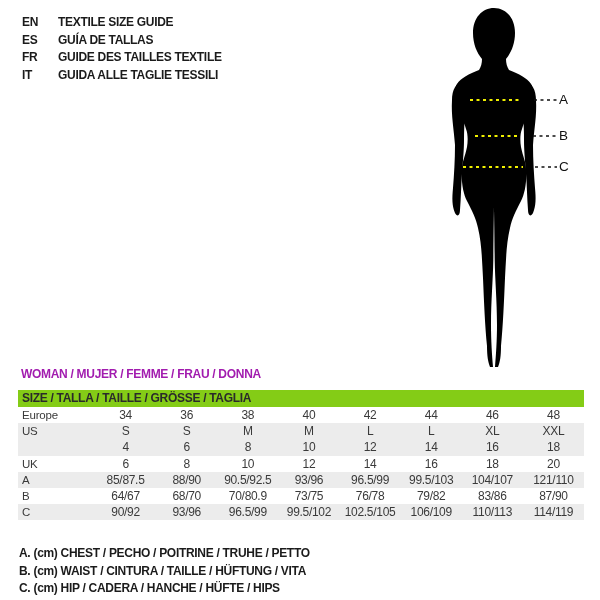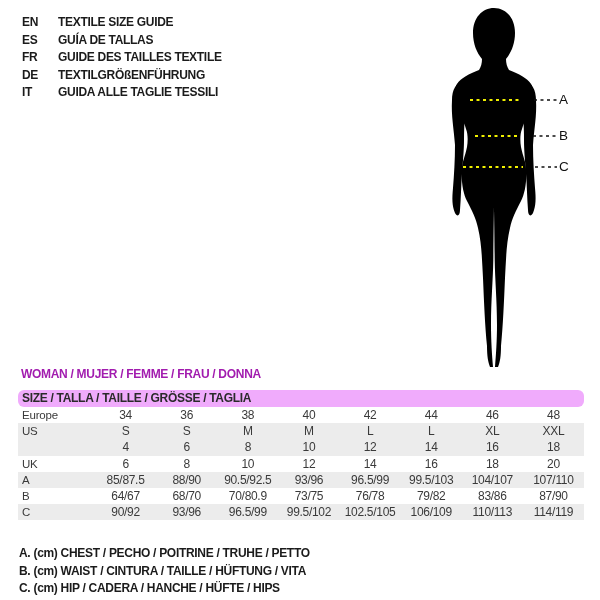--- a/index.html
+++ b/index.html
@@ -58,24 +58,20 @@
     </div>
     <div class="lang-row">
       <span class="lang-code">ES</span>
       <span class="lang-label">GUÍA DE TALLAS</span>
     </div>
     <div class="lang-row">
       <span class="lang-code">FR</span>
       <span class="lang-label">GUIDE DES TAILLES TEXTILE</span>
     </div>
     <div class="lang-row">
-      <span class="lang-code">DE</span>
-      <span class="lang-label">TEXTILGRÖßENFÜHRUNG</span>
-    </div>
-    <div class="lang-row">
       <span class="lang-code">IT</span>
       <span class="lang-label">GUIDA ALLE TAGLIE TESSILI</span>
     </div>
   </div>
 
 <div class="figure-wrap">
   <svg viewBox="0 0 160 370" xmlns="http://www.w3.org/2000/svg">
     <g>
       <path class="body-fill" d="M74,8 C86,8 95,18 95,33 C95,44 91,53 86,59 C86,63 87,67 89,70 C99,74 107,78 111,84 C114,89 113,96 112,101 C110,113 104,121 102,129 C100,134 100,141 101,147 C103,157 106,162 106,169 C107,181 105,193 101,201 C96,211 92,218 90,228 C86,245 86,262 85,278 C84,302 83,326 81,346 C81,356 80,362 78,367 L75,367 C76,355 77,340 77,325 C77,300 75,280 74.7,260 C74.5,240 74.3,225 74,210 L74,206 C73.7,225 73.5,240 73.3,260 C73,280 71,300 71,325 C71,340 72,355 73,367 L70,367 C68,362 67,356 67,346 C65,326 64,302 63,278 C62,262 62,245 58,228 C56,218 52,211 47,201 C43,193 41,181 42,169 C42,162 45,157 47,147 C48,141 48,134 46,129 C44,121 38,113 36,101 C35,96 34,89 37,84 C41,78 49,74 59,70 C61,67 62,63 62,59 C57,53 53,44 53,33 C53,18 62,8 74,8 Z" fill="#000000"></path>
       <path class="body-fill" d="M105,80 C112,83 116,90 116,100 C117,115 114,130 113,145 C113,160 114,175 115,188 C116,198 116,206 113,213 C111,217 108,216 108,210 C107,198 107,186 106,174 C105,160 104,150 104,140 C104,125 103,110 101,98 C100,90 102,84 105,80 Z" fill="#000000"></path>
@@ -90,21 +86,21 @@
       <line class="pointer-dash" x1="115" y1="167" x2="137" y2="167" stroke-width="1.6" stroke-dasharray="3 3.5" stroke="#111111"></line>
     </g>
   </svg>
 </div>
 <span class="marker marker-0">A</span>
 <span class="marker marker-1">B</span>
 <span class="marker marker-2">C</span>
 
 <div class="table-title">WOMAN / MUJER / FEMME / FRAU / DONNA</div>
 <div class="size-table">
-  <div class="t-header" style="background: #f0abfc; border-radius: 6px;">SIZE / TALLA / TAILLE / GRÖSSE / TAGLIA</div>
+  <div class="t-header" style="background: #84cc16;">SIZE / TALLA / TAILLE / GRÖSSE / TAGLIA</div>
   <div id="table-body">
       <div class="t-row">
         <span class="t-label">Europe</span>
         <span class="t-cell">34</span>
         <span class="t-cell">36</span>
         <span class="t-cell">38</span>
         <span class="t-cell">40</span>
         <span class="t-cell">42</span>
         <span class="t-cell">44</span>
         <span class="t-cell">46</span>
@@ -145,21 +141,21 @@
       </div>
       <div class="t-row striped" style="background: rgb(236, 236, 236);">
         <span class="t-label">A</span>
         <span class="t-cell">85/87.5</span>
         <span class="t-cell">88/90</span>
         <span class="t-cell">90.5/92.5</span>
         <span class="t-cell">93/96</span>
         <span class="t-cell">96.5/99</span>
         <span class="t-cell">99.5/103</span>
         <span class="t-cell">104/107</span>
-        <span class="t-cell">107/110</span>
+        <span class="t-cell">121/110</span>
       </div>
       <div class="t-row">
         <span class="t-label">B</span>
         <span class="t-cell">64/67</span>
         <span class="t-cell">68/70</span>
         <span class="t-cell">70/80.9</span>
         <span class="t-cell">73/75</span>
         <span class="t-cell">76/78</span>
         <span class="t-cell">79/82</span>
         <span class="t-cell">83/86</span>

